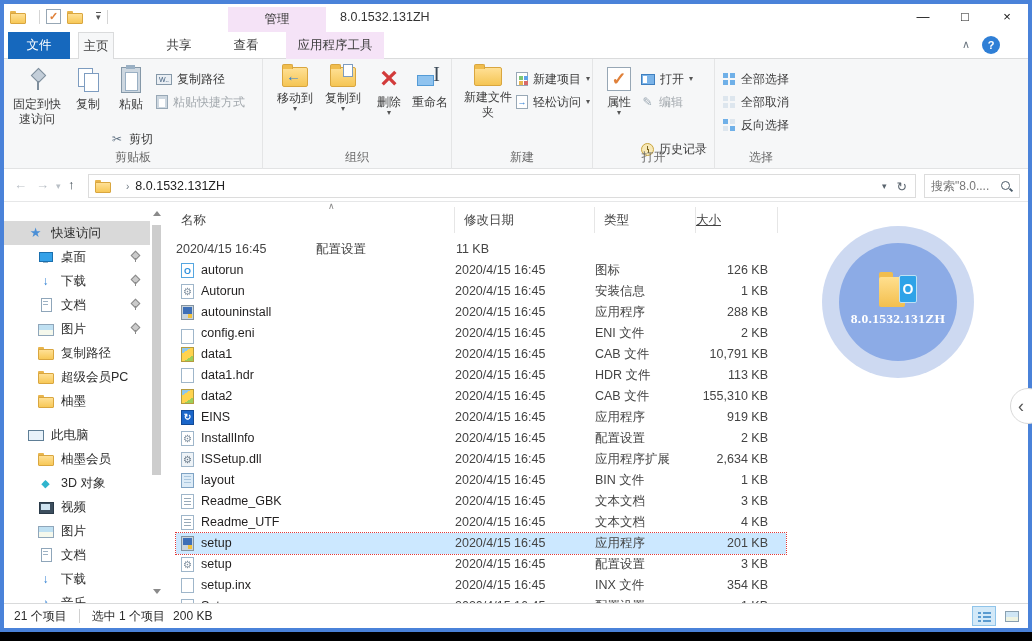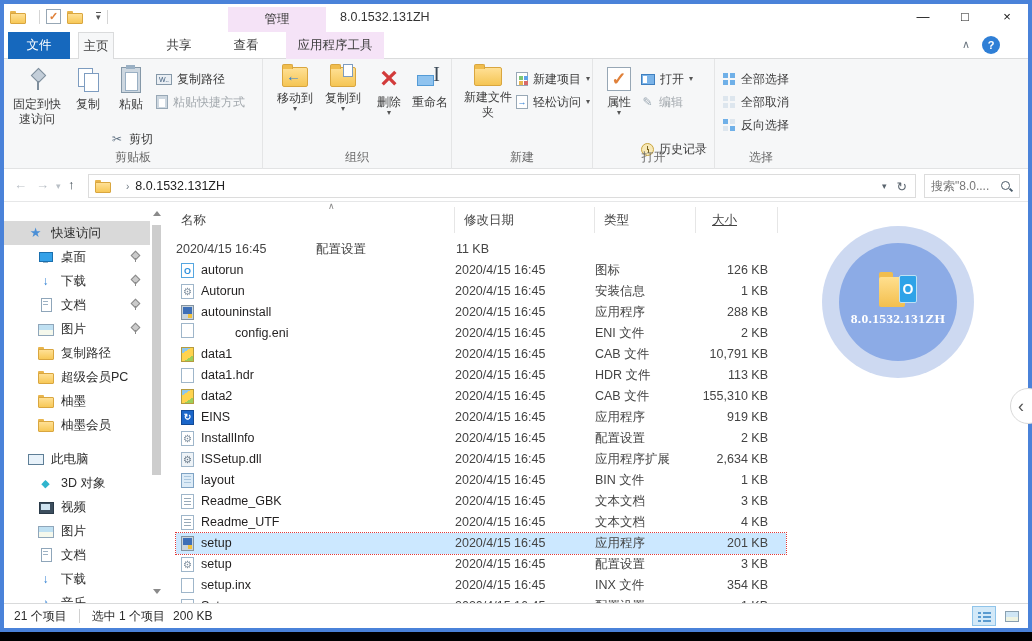--- a/index.html
+++ b/index.html
@@ -130,21 +130,21 @@
   .arr{position:absolute;left:3px;width:0;height:0;border-left:4px solid transparent;border-right:4px solid transparent;}
   .arr.up{border-bottom:5px solid #8a8a8a;}
   .arr.down{border-top:5px solid #8a8a8a;}
   
   .filelist{position:absolute;left:164px;top:0;width:818px;height:400px;overflow:hidden;}
   .list-header{position:absolute;left:0;top:4px;height:26px;display:flex;color:#444;font-size:12.5px;}
   .hcell{border-right:1px solid #e6e6e6;line-height:26px;padding-left:13px;}
   .hcell.c1{width:287px;}
   .hcell.c2{width:140px;padding-left:9px;}
   .hcell.c3{width:101px;padding-left:9px;}
-  .hcell.c4{width:82px;text-align:center;padding-right:24px;padding-left:0;text-decoration:underline;}
+  .hcell.c4{width:82px;text-align:left;padding-right:24px;padding-left:0;text-decoration:underline;}
   .sort-caret{position:absolute;left:160px;top:-2px;color:#8a8a8a;font-size:9px;}
   .rows{position:absolute;left:8px;top:36px;width:610px;}
   .file-row{display:flex;height:21px;line-height:21px;color:#211f1f;}
   .file-row .name{width:279px;display:flex;align-items:center;padding-left:5px;}
   .file-row .date{width:140px;color:#444;}
   .file-row .type{width:101px;color:#444;}
   .file-row .size{width:82px;text-align:right;padding-right:10px;color:#444;}
   .file-row.selected{background:var(--selection,#cce8ff);outline:1px dotted #e03a3a;outline-offset:0px;}
   .fname{white-space:nowrap;}
   .fico{position:relative;display:inline-block;width:13px;height:15px;background:#fff;border:1px solid #9fb6ca;
@@ -389,28 +389,28 @@
         <div class="snav-item indent">
     <span class="sico folder-icon"></span>
     <span class="slabel">超级会员PC</span>
 
   </div>
         <div class="snav-item indent">
     <span class="sico folder-icon"></span>
     <span class="slabel">柚墨</span>
 
   </div>
-        <div class="snav-item indent">
-    <span class="sico folder-icon"></span>
-    <span class="slabel">柚墨会员</span>
-
-  </div>
         <div class="snav-item gap">
     <span class="sico this-pc-icon"></span>
     <span class="slabel">此电脑</span>
+
+  </div>
+        <div class="snav-item indent">
+    <span class="sico folder-icon"></span>
+    <span class="slabel">柚墨会员</span>
 
   </div>
         <div class="snav-item indent">
     <span class="sico objects-3d-icon"></span>
     <span class="slabel">3D 对象</span>
 
   </div>
         <div class="snav-item indent">
     <span class="sico videos-icon"></span>
     <span class="slabel">视频</span>
@@ -479,21 +479,21 @@
           <div class="file-row">
     <div class="cell name" style="display:flex;align-items:center;">
               <span class="fico app-icon"></span>
               <span class="fname">autouninstall</span>
             </div>
     <div class="date">2020/4/15 16:45</div>
     <div class="type">应用程序</div>
     <div class="size">288 KB</div>
   </div>
           <div class="file-row">
-    <div class="cell name" style="display:flex;align-items:flex-start;gap:34px;">
+    <div class="cell name" style="display:flex;align-items:flex-end;">
               <span class="fico file-icon"></span>
               <span class="fname">config.eni</span>
             </div>
     <div class="date">2020/4/15 16:45</div>
     <div class="type">ENI 文件</div>
     <div class="size">2 KB</div>
   </div>
           <div class="file-row">
     <div class="cell name" style="display:flex;align-items:center;">
               <span class="fico cab-icon"></span>

